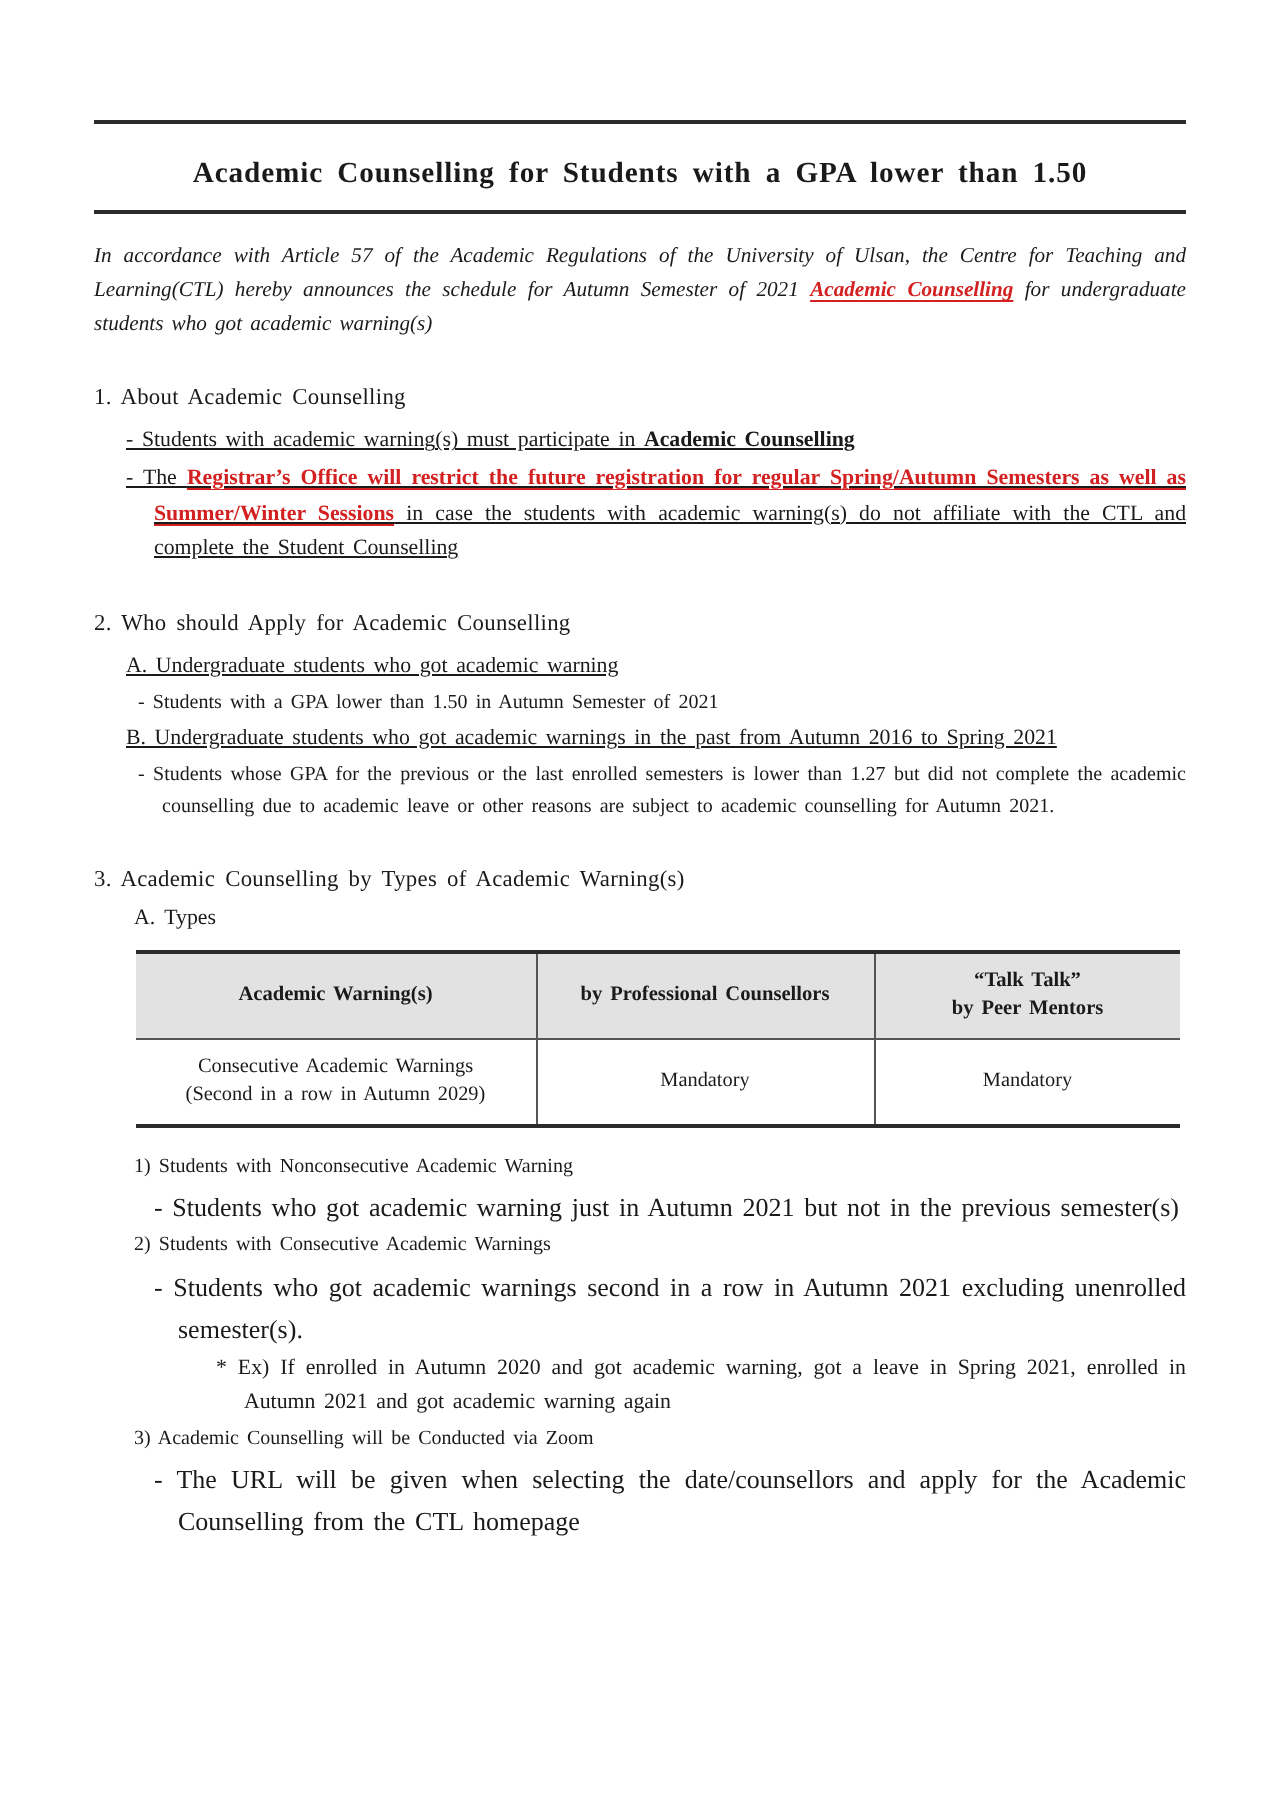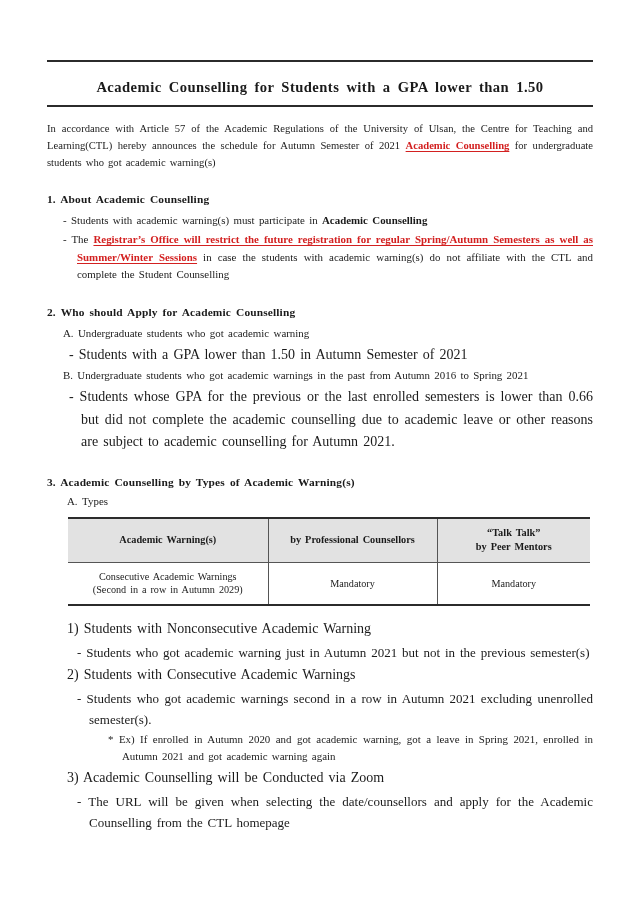--- a/index.html
+++ b/index.html
@@ -36,51 +36,53 @@
     word-spacing: 3px;
     margin: 16px 0 4px 0;
     line-height: 1.3;
   }
   .intro {
     margin-top: 13px;
     font-size: 10.6px;
     line-height: 1.62;
     text-align: justify;
     word-spacing: 1.4px;
+    font-style: italic;
   }
   .red-em {
     color: #d32020;
     font-weight: bold;
     text-decoration: underline;
     text-underline-offset: 1.5px;
   }
   .section {
     margin-top: 22px;
   }
   .sec-head {
     font-size: 11.4px;
-    font-weight: bold;
+    font-weight: normal;
     word-spacing: 2px;
     margin-bottom: 7px;
     letter-spacing: 0.15px;
   }
   .lvl1 {
     font-size: 10.9px;
     line-height: 1.62;
     padding-left: 16px;
     text-align: justify;
     word-spacing: 1.6px;
     margin-bottom: 1px;
+    text-decoration: underline;
   }
   .lvl1.hang {
     padding-left: 30px;
     text-indent: -14px;
   }
   .lvl2 {
-    font-size: 14px;
+    font-size: 10px;
     line-height: 1.62;
     padding-left: 34px;
     text-indent: -12px;
     text-align: justify;
     word-spacing: 1.6px;
     margin-bottom: 1px;
   }
   .lvl2b {
     font-size: 13px;
     line-height: 1.62;
@@ -161,21 +163,21 @@
     <div class="sec-head">1. About Academic Counselling</div>
     <div class="lvl1"><span>- Students with academic warning(s) must participate in </span><span class="bold-inline">Academic Counselling</span></div>
     <div class="lvl1 hang"><span>- The </span><span class="red-em">Registrar’s Office will restrict the future registration for regular Spring/Autumn Semesters as well as Summer/Winter Sessions</span><span> in case the students with academic warning(s) do not affiliate with the CTL and complete the Student Counselling</span></div>
   </div>
 
   <div class="section">
     <div class="sec-head">2. Who should Apply for Academic Counselling</div>
     <div class="lvl1">A. Undergraduate students who got academic warning</div>
     <div class="lvl2">- Students with a GPA lower than 1.50 in Autumn Semester of 2021</div>
     <div class="lvl1">B. Undergraduate students who got academic warnings in the past from Autumn 2016 to Spring 2021</div>
-    <div class="lvl2">- Students whose GPA for the previous or the last enrolled semesters is lower than 0.66 but did not complete the academic counselling due to academic leave or other reasons are subject to academic counselling for Autumn 2021.</div>
+    <div class="lvl2">- Students whose GPA for the previous or the last enrolled semesters is lower than 1.27 but did not complete the academic counselling due to academic leave or other reasons are subject to academic counselling for Autumn 2021.</div>
   </div>
 
   <div class="section">
     <div class="sec-head">3. Academic Counselling by Types of Academic Warning(s)</div>
     <div class="types-label">A. Types</div>
 
     <table class="types">
       <tbody>
           <tr class="hdr">
         <td class="first" style="width:200px">Academic Warning(s)</td>

